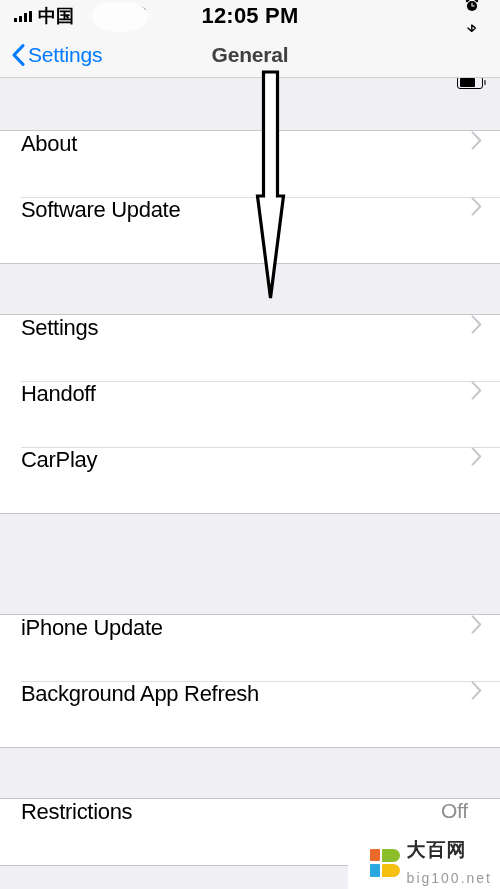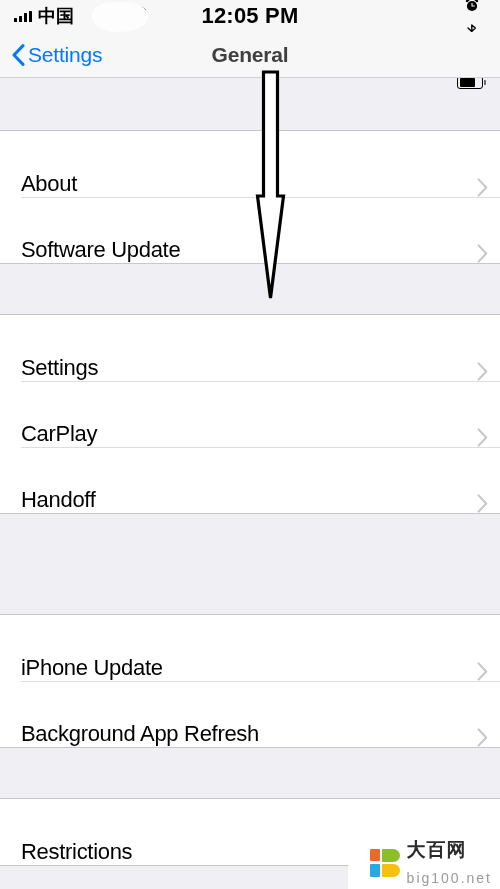--- a/index.html
+++ b/index.html
@@ -64,22 +64,22 @@
 
   
   .gap { background:#EFEFF4; }
   .group {
     background:#FFFFFF;
     border-top:1px solid #C8C7CC;
     border-bottom:1px solid #C8C7CC;
   }
   .row {
     position:relative; height:66px;
-    display:flex; align-items:flex-end;
-    padding-left:21px; padding-right:12px;
+    display:flex; align-items:flex-start;
+    padding-left:21px; padding-right:18px;
     background:#FFFFFF; cursor:pointer;
   }
   .row + .row::before {
     content:""; position:absolute; left:21px; right:0; top:0;
     height:1px; background:#C8C7CC; transform:scaleY(.6);
   }
   .row-label { font-size:22px; color:#000; letter-spacing:-0.3px; flex:1; }
   .row-value { font-size:21px; color:#8E8E93; margin-right:14px; letter-spacing:-0.2px;}
   .chev { display:block; width:11px; height:19px; flex:none; }
 
@@ -198,27 +198,27 @@
       </div>
       <div class="gap" style="height: 50px;"></div>
       <div class="group">
         <div class="row">
           <span class="row-label">Settings</span>
           <span class="chev"><svg width="11" height="19" viewBox="0 0 11 19">
               <path d="M1.6 1.4 L9.2 9.5 L1.6 17.6" fill="none" stroke="#C7C7CC" stroke-width="2.1" stroke-linecap="round" stroke-linejoin="round"></path>
             </svg></span>
         </div>
         <div class="row">
+          <span class="row-label">Handoff</span>
+          <span class="chev"><svg width="11" height="19" viewBox="0 0 11 19">
+              <path d="M1.6 1.4 L9.2 9.5 L1.6 17.6" fill="none" stroke="#C7C7CC" stroke-width="2.1" stroke-linecap="round" stroke-linejoin="round"></path>
+            </svg></span>
+        </div>
+        <div class="row">
           <span class="row-label">CarPlay</span>
-          <span class="chev"><svg width="11" height="19" viewBox="0 0 11 19">
-              <path d="M1.6 1.4 L9.2 9.5 L1.6 17.6" fill="none" stroke="#C7C7CC" stroke-width="2.1" stroke-linecap="round" stroke-linejoin="round"></path>
-            </svg></span>
-        </div>
-        <div class="row">
-          <span class="row-label">Handoff</span>
           <span class="chev"><svg width="11" height="19" viewBox="0 0 11 19">
               <path d="M1.6 1.4 L9.2 9.5 L1.6 17.6" fill="none" stroke="#C7C7CC" stroke-width="2.1" stroke-linecap="round" stroke-linejoin="round"></path>
             </svg></span>
         </div>
       </div>
       <div class="gap" style="height: 50px;"></div>
       <div class="gap" style="height: 50px;"></div>
       <div class="group">
         <div class="row">
           <span class="row-label">iPhone Update</span>

